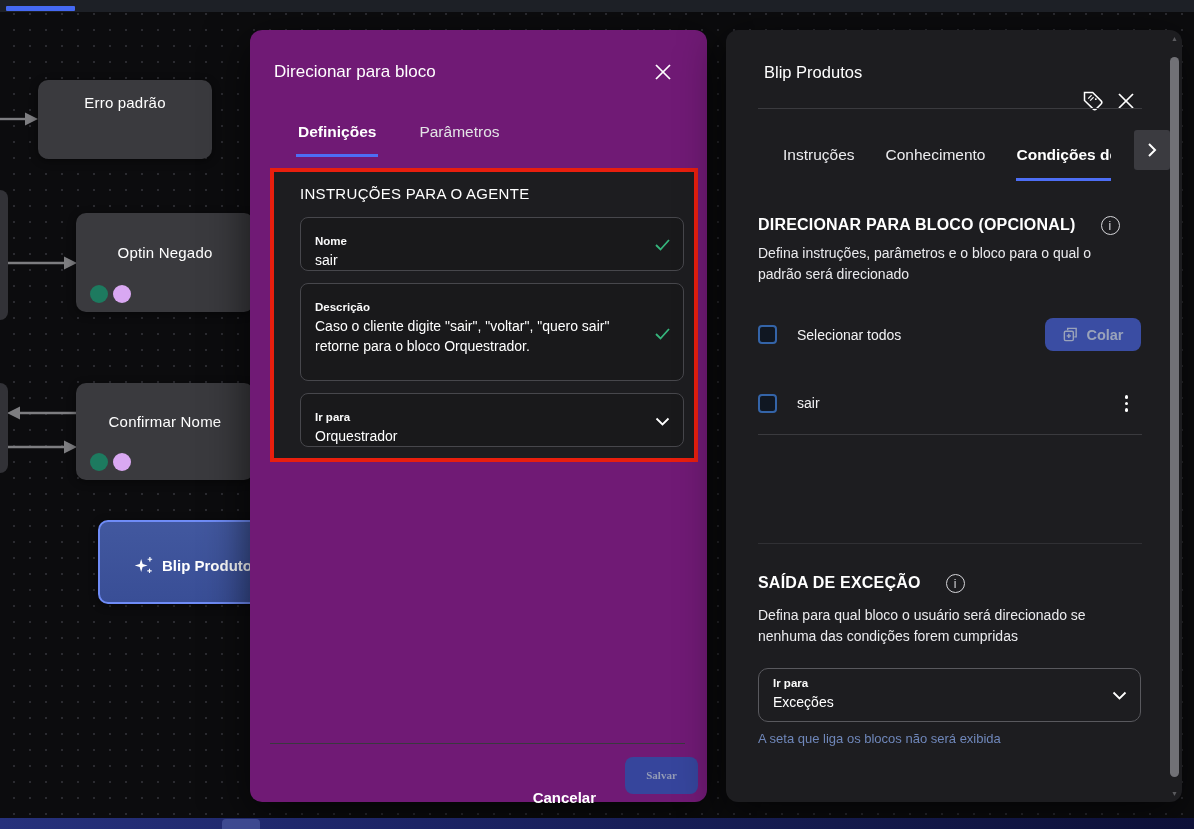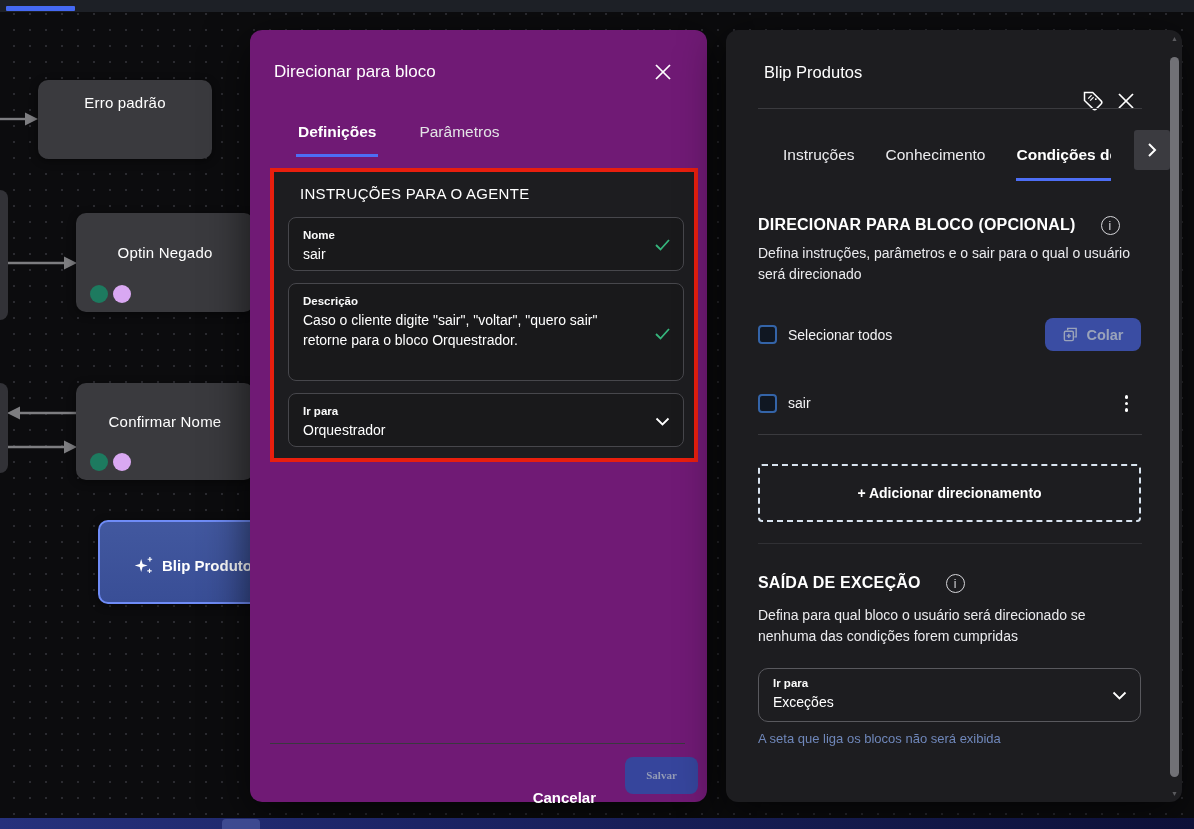--- a/index.html
+++ b/index.html
@@ -53,21 +53,21 @@
   .m-tabs { position:absolute; left:46px; top:93px; display:flex; gap:39px; font-size:15.5px; }
   .m-tab { padding:0 2px 13px 2px; color:#e3e3e6; }
   .m-tab.active { color:#fff; font-weight:bold; border-bottom:3px solid #4d6ef5; }
   .redbox {
     position:absolute; left:20px; top:138px; width:428px; height:294px;
     border:4px solid #e81f0e; padding:10px 10px 0 10px; background:#1d1d20;
   }
   .rb-title { font-size:15px; letter-spacing:.3px; margin:3px 0 15px 16px; }
   .field {
     position:relative; background:#19191b; border:1px solid #47474c; border-radius:8px;
-    padding:11px 40px 8px 14px; margin:0 0 12px 4px;
+    padding:17px 40px 8px 14px; margin:0 0 12px 16px;
   }
   .f-label { font-size:11.5px; font-weight:bold; margin-bottom:3px; color:#fafafa; }
   .f-value { font-size:14px; line-height:20px; color:#fff; }
   .fld-nome { height:54px; }
   .fld-desc { height:98px; }
   .fld-desc .f-value { max-width:352px; }
   .fld-goto { height:54px; }
   .check { position:absolute; right:13px; }
   .fld-nome .check { top:21px; }
   .fld-desc .check { top:44px; }
@@ -98,21 +98,21 @@
     border:none; border-radius:3px; display:flex; align-items:center; justify-content:center; cursor:pointer;
   }
   .sec-title { position:absolute; left:32px; font-size:16px; font-weight:bold; letter-spacing:.2px; display:flex; align-items:flex-start; gap:25px; }
   .t1 { top:186px; } .t2 { top:544px; }
   .info {
     width:19px; height:19px; border:1.5px solid #d5d5d9; border-radius:50%; color:#d5d5d9;
     font-size:12px; font-weight:normal; display:inline-flex; align-items:center; justify-content:center; cursor:pointer;
   }
   .para { position:absolute; left:32px; right:46px; font-size:14px; line-height:21px; color:#ebebee; }
   .pp1 { top:213px; } .pp2 { top:575px; }
-  .cbrow { position:absolute; left:32px; display:flex; align-items:center; gap:11px; font-size:14px; color:#f2f2f4; }
+  .cbrow { position:absolute; left:32px; display:flex; align-items:center; gap:20px; font-size:14px; color:#f2f2f4; }
   .r1 { top:295px; } .r2 { top:363px; right:52px; }
   .cb { width:19px; height:19px; border:2px solid #3464a8; border-radius:4px; background:#101722; cursor:pointer; flex:none; }
   .kebab { margin-left:auto; display:flex; flex-direction:column; gap:3px; cursor:pointer; padding:2px; }
   .kebab i { width:3.5px; height:3.5px; border-radius:50%; background:#fff; }
   .btn-colar {
     position:absolute; right:41px; top:288px; width:96px; height:33px; border:none; border-radius:8px;
     background:#3a4da3; color:#9aa3ba; font-weight:bold; font-size:14.5px; font-family:inherit;
     display:flex; align-items:center; justify-content:center; gap:7px; cursor:pointer;
   }
   .btn-add {
@@ -264,21 +264,21 @@
   <button class="p-next">
     <svg width="10" height="16" viewBox="0 0 10 16" fill="none">
       <polyline points="2,2 8,8 2,14" stroke="#fff" stroke-width="2"></polyline>
     </svg>
   </button>
 
   <div class="sec-title t1">
     <span>DIRECIONAR PARA BLOCO (OPCIONAL)</span>
     <span class="info">i</span>
   </div>
-  <div class="para pp1">Defina instruções, parâmetros e o sair para o qual o usuário será direcionado</div>
+  <div class="para pp1">Defina instruções, parâmetros e o bloco para o qual o padrão será direcionado</div>
 
   <div class="cbrow r1">
     <span class="cb"></span>
     <span>Selecionar todos</span>
   </div>
   <button class="btn-colar">
     <svg width="17" height="17" viewBox="0 0 18 18" fill="none" stroke="#9aa3ba" stroke-width="1.5">
       <path d="M6 4.5 V2.5 h9 v9 h-2"></path>
       <rect x="2.5" y="5.5" width="9.5" height="10" rx="1.4"></rect>
       <line x1="7.2" y1="8.3" x2="7.2" y2="12.7"></line>
@@ -291,21 +291,20 @@
     <span class="cb"></span>
     <span>sair</span>
     <span class="kebab">
         <i></i>
         <i></i>
         <i></i>
       </span>
   </div>
   <div class="p-div d2"></div>
 
-  <button class="btn-add">+ Adicionar direcionamento</button>
   <div class="p-div d3"></div>
 
   <div class="sec-title t2">
     <span>SAÍDA DE EXCEÇÃO</span>
     <span class="info">i</span>
   </div>
   <div class="para pp2">Defina para qual bloco o usuário será direcionado se nenhuma das condições forem cumpridas</div>
 
   <div class="dd">
     <div class="f-label">Ir para</div>

